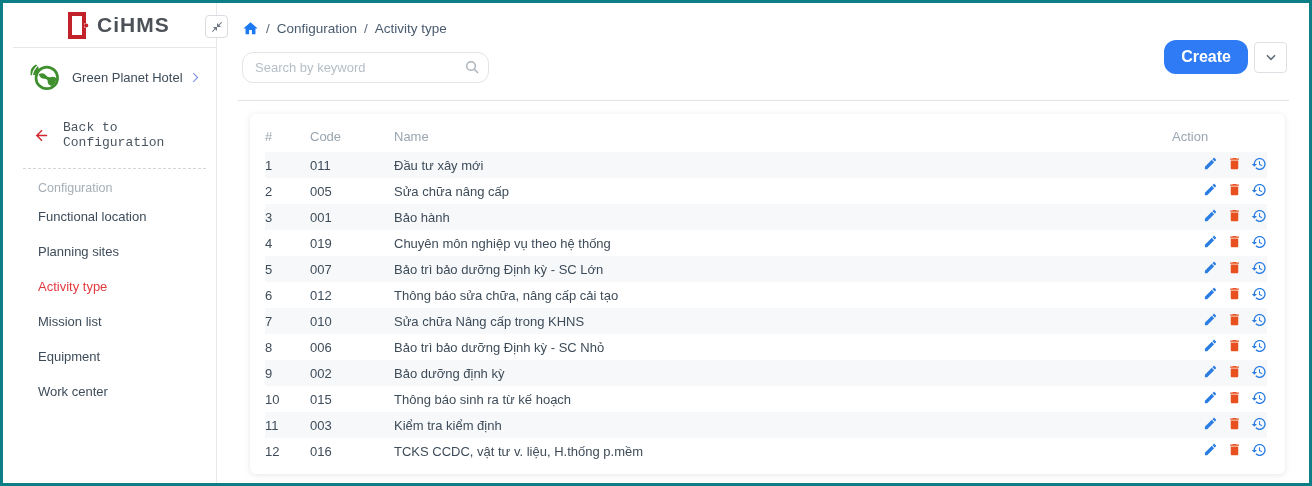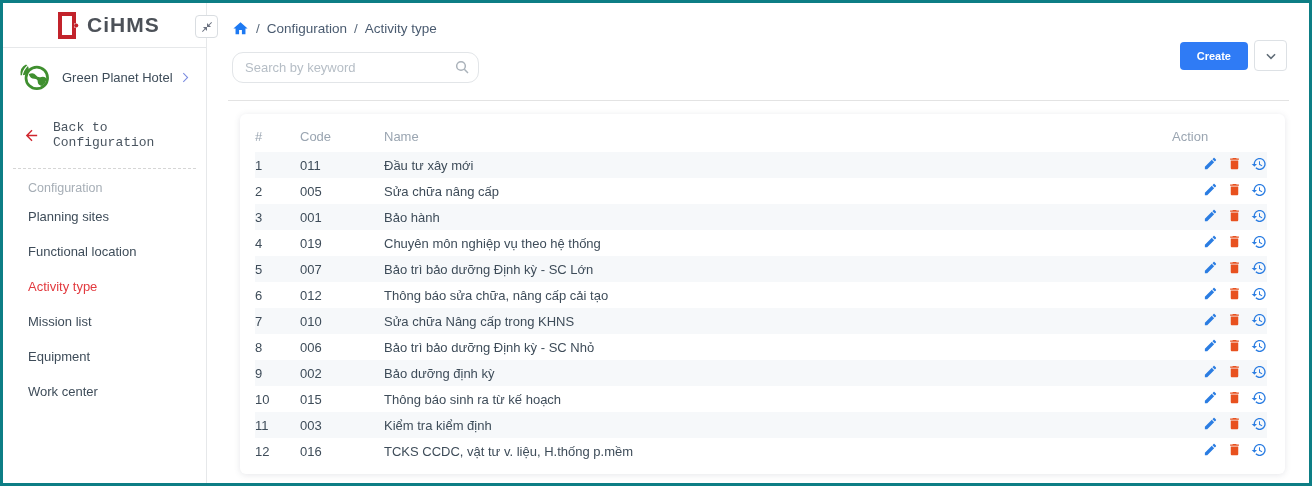--- a/index.html
+++ b/index.html
@@ -25,20 +25,21 @@
     display:flex;
     overflow:hidden;
     background:#fff;
   }
   
   .sidebar{
     width:204px;min-width:204px;
     border-right:1px solid var(--line);
     position:relative;
     background:#fff;
+    margin-left:10px;
   }
   .logo-row{
     height:45px;
     border-bottom:1px solid var(--line);
     display:flex;align-items:center;
     padding-left:55px;
   }
   .logo-text{
     font-size:21px;font-weight:700;color:#4c5158;
     letter-spacing:1px;margin-left:8px;
@@ -86,23 +87,23 @@
     font-size:13.5px;color:#4a5b70;
   }
   .breadcrumb .sep{margin:0 7px;color:#5b6b7d;}
   .crumb{cursor:pointer;}
   .top-actions{
     position:absolute;top:37px;right:22px;
     display:flex;align-items:center;gap:6px;
   }
   .create-btn{
     background:var(--blue);color:#fff;border:none;
-    font-size:11px;font-weight:700;
+    font-size:16px;font-weight:700;
     font-family:"Liberation Sans",sans-serif;
-    padding:8px 17px;border-radius:4px;cursor:pointer;
+    padding:8px 17px;border-radius:12px;cursor:pointer;
   }
   .more-btn{
     background:#fff;border:1px solid #dde1e5;border-radius:4px;
     width:33px;height:31px;cursor:pointer;
     display:flex;align-items:center;justify-content:center;
   }
   .search-box{
     position:relative;
     margin:15px 0 0 25px;
     width:247px;height:31px;
@@ -198,22 +199,22 @@
         </svg>
       </span>
       <span class="back-label">Back to Configuration</span>
     </div>
 
     <div class="dashed-divider"></div>
 
     <div class="section-label">Configuration</div>
 
     <nav id="sidebar-menu">
+        <div class="menu-item">Functional location</div>
         <div class="menu-item">Planning sites</div>
-        <div class="menu-item">Functional location</div>
         <div class="menu-item active">Activity type</div>
         <div class="menu-item">Mission list</div>
         <div class="menu-item">Equipment</div>
         <div class="menu-item">Work center</div>
       </nav>
   </aside>
 
   <main class="main">
 
     <div class="breadcrumb">

